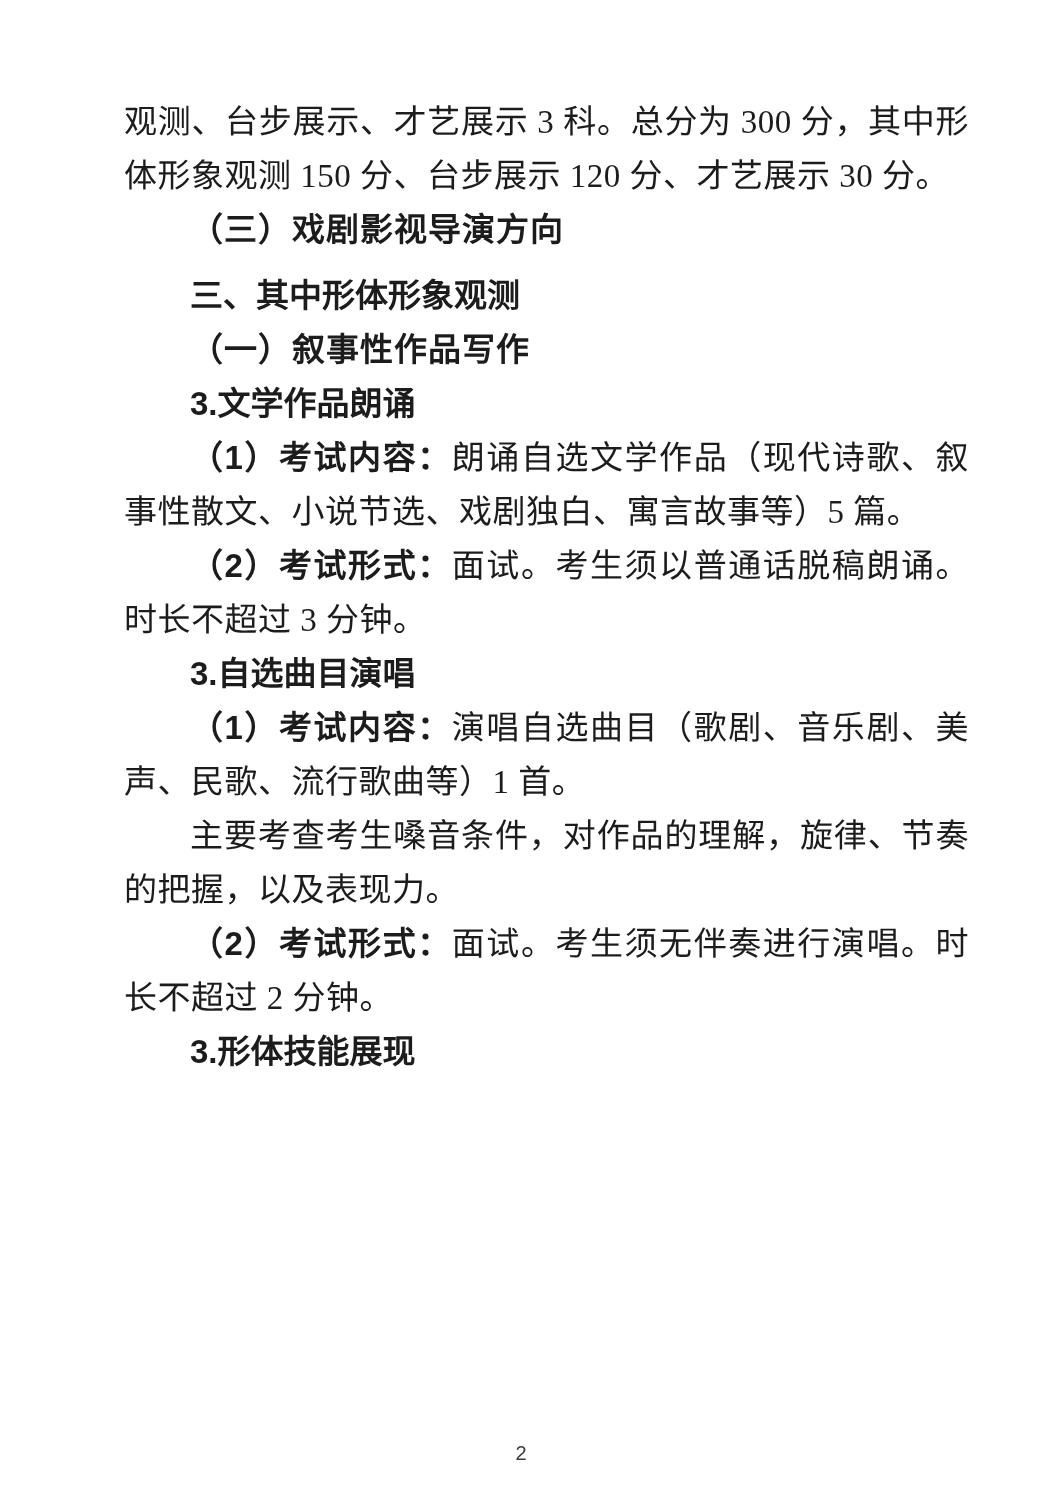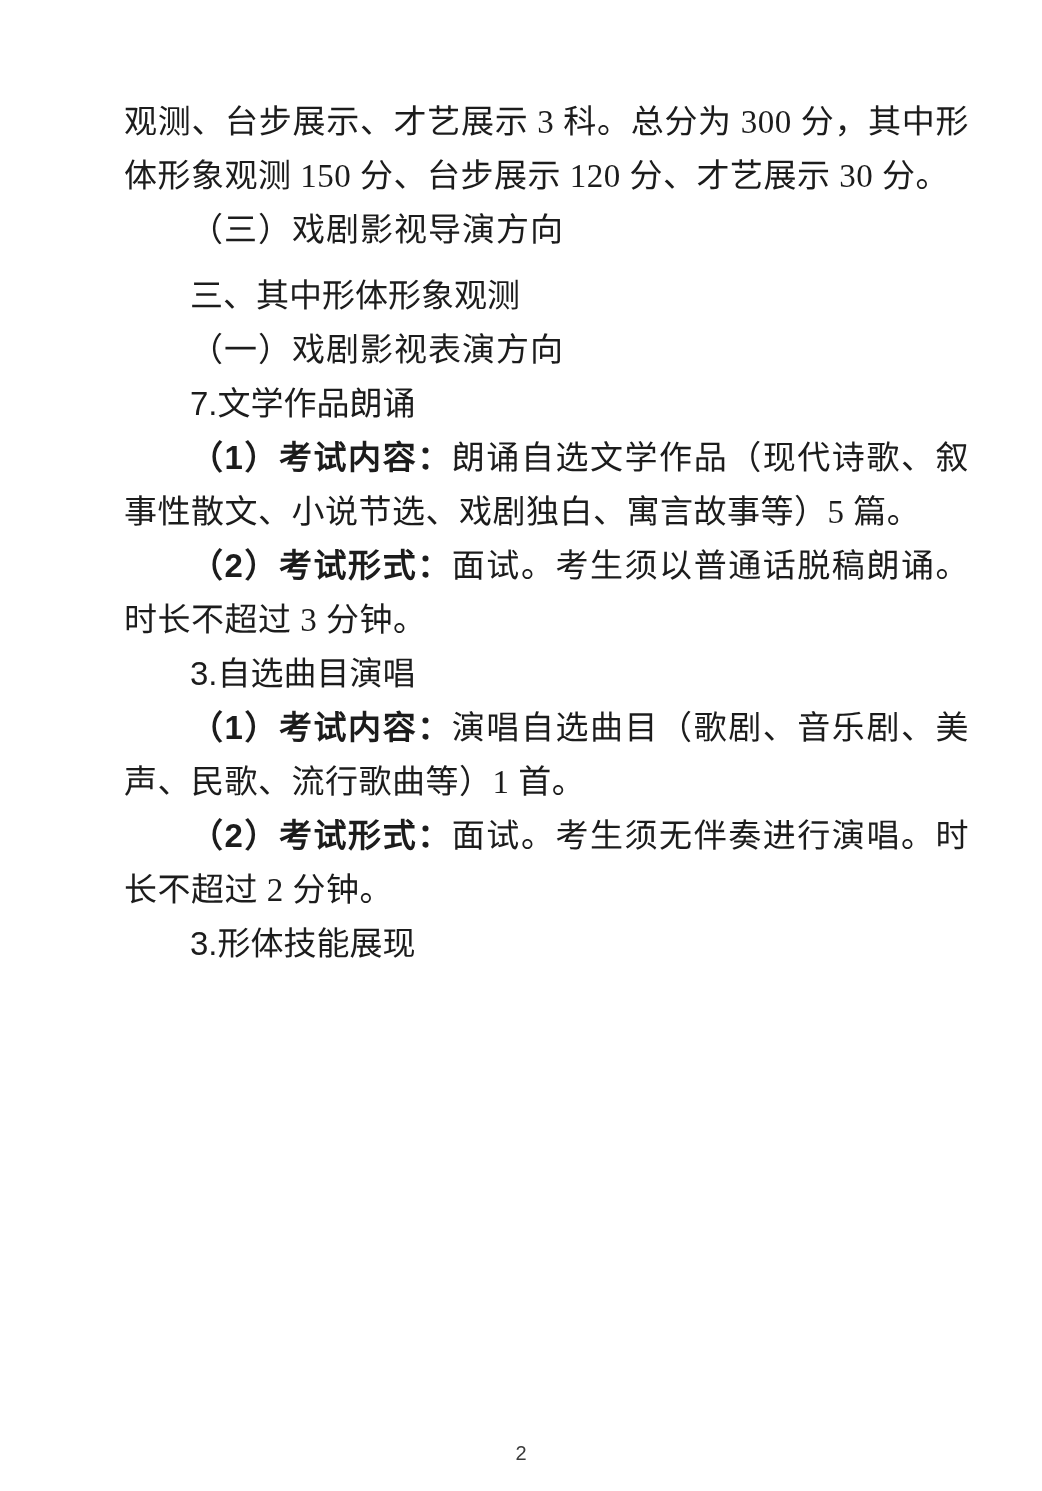--- a/index.html
+++ b/index.html
@@ -38,21 +38,21 @@
   .lead {
     font-weight: 700;
     font-family: "Liberation Sans", "DejaVu Sans", sans-serif;
     margin-top: 9px;
   }
   
   .hd {
     margin: 0;
     font-size: 33px;
     line-height: 54px;
-    font-weight: 400;
+    font-weight: 700;
     text-indent: 2em;
     text-align: left;
   }
   .hd.sans { font-family: "Liberation Sans", "DejaVu Sans", sans-serif; }
   .hd.serif { font-family: "Liberation Serif", "DejaVu Serif", serif; letter-spacing: 1px; }
   .hd.section { margin-top: 12px; }
   
   .page-footer {
     position: absolute;
     left: 0;
@@ -70,33 +70,34 @@
 <div class="page">
   <div class="content">
 
     <p class="body">观测、台步展示、才艺展示 3 科。总分为 300 分，其中形体形象观测 150 分、台步展示 120 分、才艺展示 30 分。</p>
 
     <h3 class="hd serif">（三）戏剧影视导演方向</h3>
 
 
     <h2 class="hd sans section">三、其中形体形象观测</h2>
 
-    <h3 class="hd serif">（一）戏剧影视表演方向</h3>
+    <h3 class="hd serif">（一）叙事性作品写作</h3>
 
-    <h4 class="hd sans">7.文学作品朗诵</h4>
+    <h4 class="hd sans">3.文学作品朗诵</h4>
 
     <p class="body indent"><span class="lead">（1）考试内容：</span><span>朗诵自选文学作品（现代诗歌、叙事性散文、小说节选、戏剧独白、寓言故事等）5 篇。</span></p>
 
 
     <p class="body indent"><span class="lead">（2）考试形式：</span><span>面试。考生须以普通话脱稿朗诵。时长不超过 3 分钟。</span></p>
 
     <h4 class="hd sans">3.自选曲目演唱</h4>
 
     <p class="body indent"><span class="lead">（1）考试内容：</span><span>演唱自选曲目（歌剧、音乐剧、美声、民歌、流行歌曲等）1 首。</span></p>
 
+    <p class="body indent">主要考查考生嗓音条件，对作品的理解，旋律、节奏的把握，以及表现力。</p>
 
     <p class="body indent"><span class="lead">（2）考试形式：</span><span>面试。考生须无伴奏进行演唱。时长不超过 2 分钟。</span></p>
 
     <h4 class="hd sans">3.形体技能展现</h4>
 
   </div>
 
   <div class="page-footer">2</div>
 </div>
 

